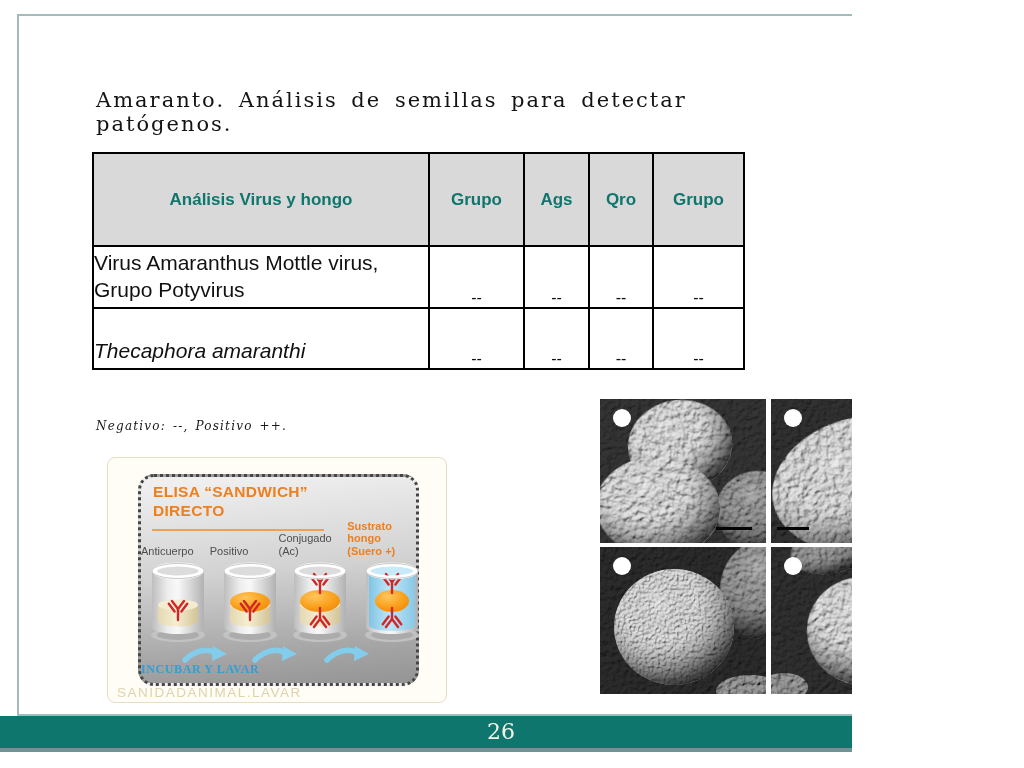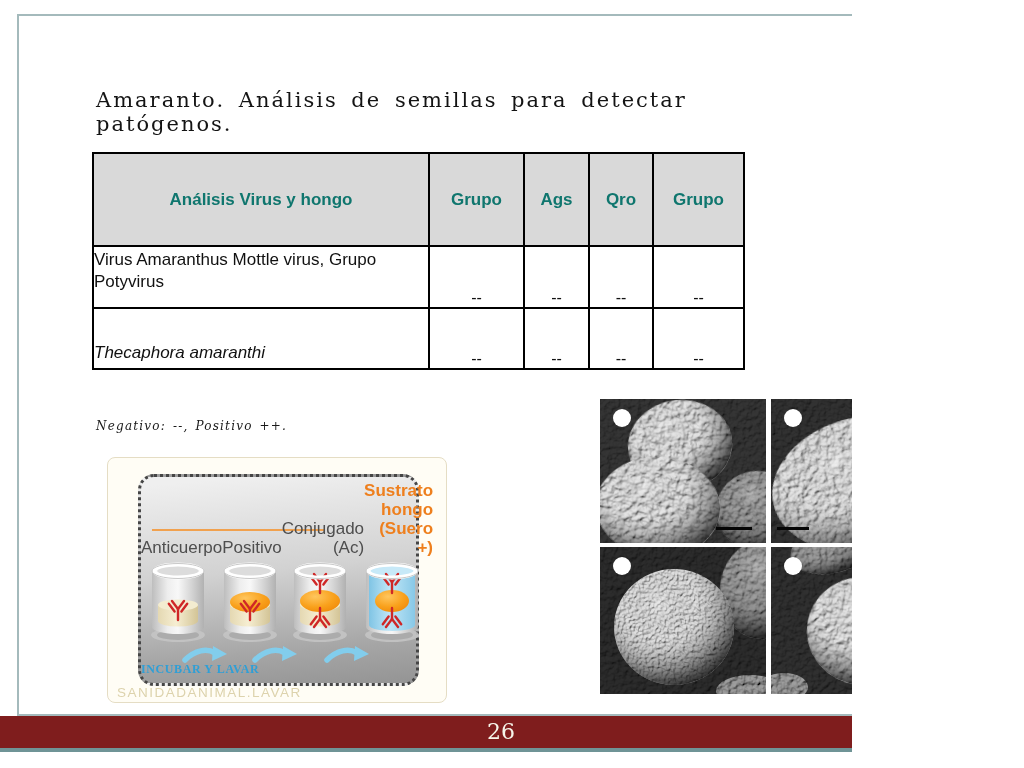--- a/index.html
+++ b/index.html
@@ -12,49 +12,49 @@
          font-family:"DejaVu Serif",serif;font-size:21px;color:#141414;
          letter-spacing:2px;word-spacing:5px;}
   
   table.results{position:absolute;left:92px;top:152px;border-collapse:collapse;
                 table-layout:fixed;width:651px;}
   table.results th,table.results td{border:2px solid #000;padding:0;}
   table.results th{background:#d9d9d9;font-size:17px;font-weight:bold;color:#0f766e;
                    text-align:center;vertical-align:middle;height:93px;}
   tr.r1{height:62px;}
   tr.r2{height:61px;}
-  td.name{font-size:17px;color:#111;text-align:left;padding-left:6px;padding-right:4px;line-height:1.3;}
+  td.name{font-size:21px;color:#111;text-align:left;padding-left:6px;padding-right:4px;line-height:1.3;}
   tr.r1 td.name{vertical-align:top;padding-top:2px;}
   tr.r2 td.name{vertical-align:bottom;padding-bottom:4px;font-style:italic;}
   td.val{font-size:16px;color:#111;text-align:center;vertical-align:bottom;padding-bottom:7px;}
   .note{position:absolute;left:96px;top:419px;font-family:"DejaVu Serif",serif;
         font-style:italic;font-size:12px;color:#1a1a1a;letter-spacing:1.2px;word-spacing:2px;}
   
   .elisa-card{position:absolute;left:107px;top:457px;width:340px;height:246px;
               background:#fffdf5;border:1px solid #e5ddc4;border-radius:8px;}
   .elisa-box{position:absolute;left:30px;top:16px;width:281px;height:212px;
              border-radius:16px;border:3px dotted #454545;
              background:linear-gradient(175deg,#efefef 4%,#d2d2d2 45%,#a5a5a5 82%,#949494 100%);}
   .elisa-title{position:absolute;left:12px;top:6px;font-size:15.5px;font-weight:bold;
                color:#ee7f1d;line-height:1.2;letter-spacing:.3px;}
   .elisa-rule{position:absolute;left:11px;top:52px;width:172px;height:2px;background:#f1a14e;}
   .elisa-labels{position:absolute;left:0;top:28px;width:100%;height:52px;
                 display:flex;align-items:flex-end;}
-  .elisa-labels .lbl{flex:1;text-align:right;font-size:17px;color:#4e4e4e;line-height:1.12;}
+  .elisa-labels .lbl{flex:1;text-align:left;font-size:11px;color:#4e4e4e;line-height:1.12;}
   .elisa-labels .lbl.orange{color:#ee7f1d;font-weight:bold;}
   .elisa-wells{position:absolute;left:0;top:82px;}
   .elisa-banner{position:absolute;left:0;top:185px;width:100%;
                 font-size:12px;font-weight:bold;color:#2f9fd6;letter-spacing:.6px;font-family:Liberation Serif, serif;}
   .elisa-watermark{position:absolute;left:9px;bottom:2px;font-size:13.5px;
                    color:#ddd3ad;letter-spacing:1.5px;}
   
   .sem{position:absolute;left:600px;top:399px;}
   
   .bottombar{position:absolute;left:0;top:716px;width:1005px;height:36px;
-             background:#7f1d1d;border-right:3px solid #7a9d9e;border-bottom:4px solid #6f9496;}
+             background:#0f766e;border-right:3px solid #7a9d9e;border-bottom:4px solid #6f9496;}
   .pagenum{width:100%;text-align:center;line-height:31px;
            font-family:"DejaVu Serif",serif;font-size:22px;color:#f7f5ea;}
 </style>
 </head>
 <body>
 
 <div class="canvas">
 
   <div class="title">Amaranto. Análisis de semillas para detectar patógenos.</div>
 
@@ -90,20 +90,24 @@
         <td class="val">--</td>
         <td class="val">--</td>
       </tr>
     </tbody>
   </table>
 
   <div class="note">Negativo: --, Positivo ++.</div>
 
   <div class="elisa-card">
     <div class="elisa-box">
+      <div class="elisa-title">
+        <div>ELISA “SANDWICH”</div>
+        <div>DIRECTO</div>
+      </div>
       <div class="elisa-rule"></div>
       <div class="elisa-labels">
         <div class="lbl">Anticuerpo</div>
         <div class="lbl">Positivo</div>
         <div class="lbl"><span>Conjugado</span><br><span>(Ac)</span></div>
         <div class="lbl orange"><span>Sustrato</span><br><span>hongo</span><br><span>(Suero +)</span></div>
       </div>
 
       <svg class="elisa-wells" width="281" height="106" viewBox="0 0 281 106">
         <defs>

